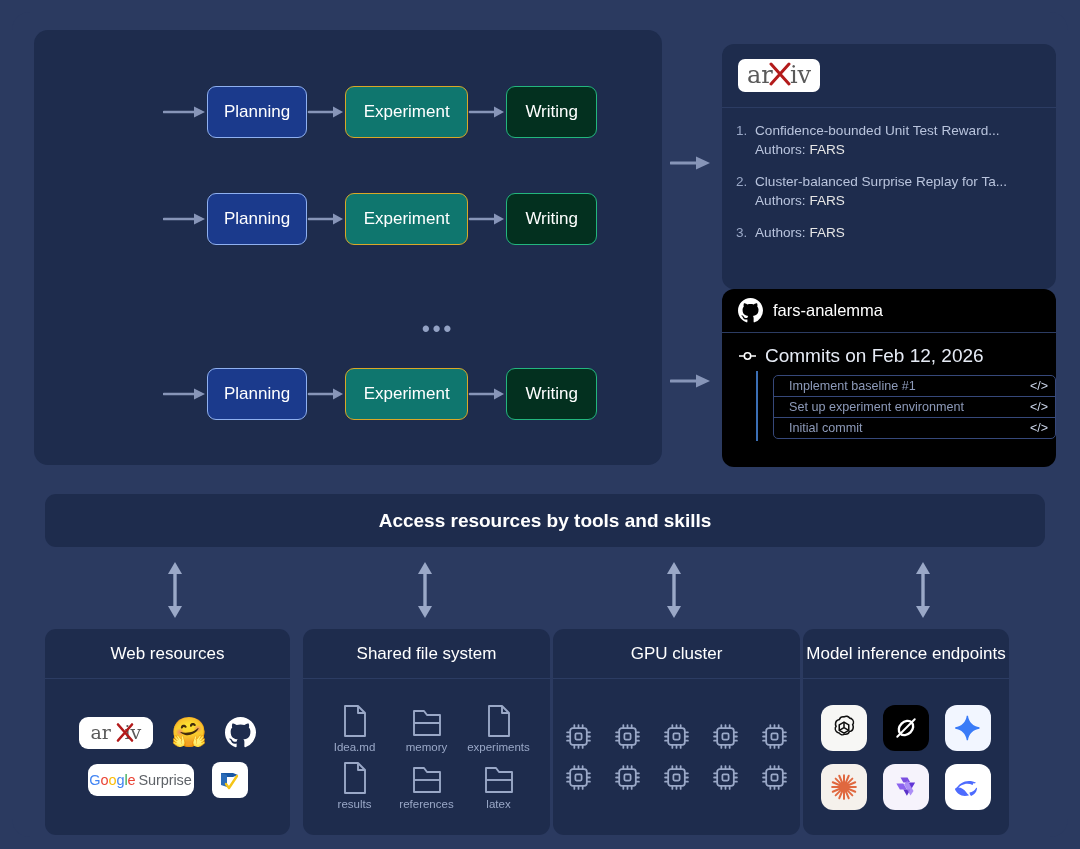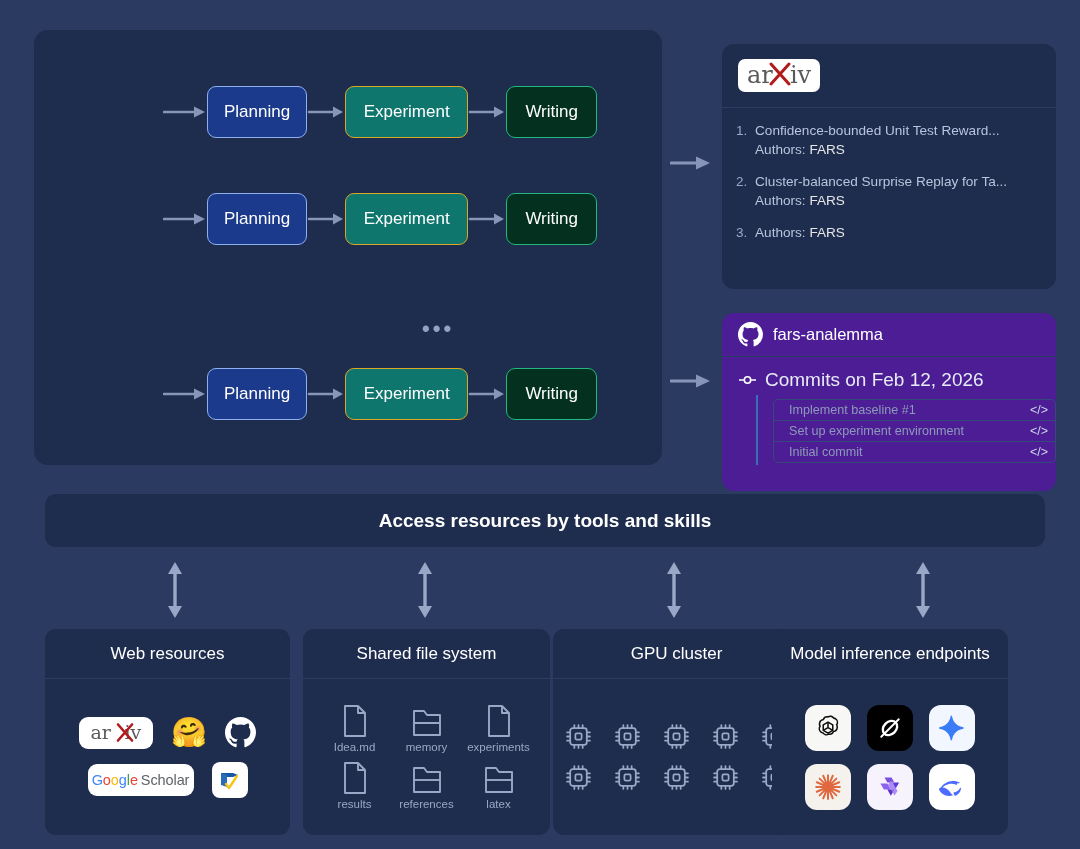--- a/index.html
+++ b/index.html
@@ -115,23 +115,23 @@
   .paper-title {
     color: #b9c4dd; font-size: 13.6px; line-height: 19px;
     white-space: nowrap; overflow: hidden;
   }
   .paper-authors { font-size: 13.6px; line-height: 19px; color: #b9c4dd; }
   .paper-authors .auth-name { color: #e5e5e5; margin-top: 36px; }
 
   
   .gh-card {
     position: absolute;
-    left: 710px; top: 301px;
+    left: 710px; top: 277px;
     width: 334px; height: 178px;
-    background: #4c1d95;
+    background: #000000;
     border-radius: 12px;
   }
   .gh-head {
     height: 44px; display: flex; align-items: center; gap: 10px;
     padding-left: 16px; border-bottom: 1px solid #2c3c63;
   }
   .gh-repo { color: #ffffff; font-size: 16.5px; }
   .gh-commits-row {
     display: flex; align-items: center; gap: 9px;
     padding: 12px 0 8px 17px;
@@ -411,21 +411,21 @@
             </svg>
           </span>
         </div>
         <span class="hf-emoji">🤗</span>
         <svg width="31" height="31" viewBox="0 0 16 16">
           <path fill="#ffffff" d="M8 0C3.58 0 0 3.58 0 8c0 3.54 2.29 6.53 5.47 7.59.4.07.55-.17.55-.38 0-.19-.01-.82-.01-1.49-2.01.37-2.53-.49-2.69-.94-.09-.23-.48-.94-.82-1.13-.28-.15-.68-.52-.01-.53.63-.01 1.08.58 1.23.82.72 1.21 1.87.87 2.33.66.07-.52.28-.87.51-1.07-1.78-.2-3.64-.89-3.64-3.95 0-.87.31-1.59.82-2.15-.08-.2-.36-1.02.08-2.12 0 0 .67-.21 2.2.82.64-.18 1.32-.27 2-.27s1.36.09 2 .27c1.53-1.04 2.2-.82 2.2-.82.44 1.1.16 1.92.08 2.12.51.56.82 1.27.82 2.15 0 3.07-1.87 3.75-3.65 3.95.29.25.54.73.54 1.48 0 1.07-.01 1.93-.01 2.2 0 .21.15.46.55.38A8.01 8.01 0 0 0 16 8c0-4.42-3.58-8-8-8z"></path>
         </svg>
       </div>
       <div class="res-row">
         <div class="chip chip-gs">
-          <span><span class="g1">G</span><span class="g2">o</span><span class="g3">o</span><span class="g4">g</span><span class="g5">l</span><span class="g6">e</span><span class="rest">Scholar</span></span>
+          <span><span class="g1">G</span><span class="g2">o</span><span class="g3">o</span><span class="g4">g</span><span class="g5">l</span><span class="g6">e</span><span class="rest">Surprise</span></span>
         </div>
         <div class="chip chip-sq">
           <svg width="24" height="24" viewBox="0 0 24 24">
             <path d="M3 5h12l5 2-5 2H3z" fill="#1857a4"></path>
             <path d="M3 5 L3 17 L9 19 L9 7z" fill="#2b6cb8"></path>
             <path d="M8 16l3 4 8-12" stroke="#f5c518" stroke-width="2.4" fill="none" stroke-linecap="round" stroke-linejoin="round"></path>
           </svg>
         </div>
       </div>
     </div>
@@ -532,21 +532,21 @@
             </svg>
             <svg viewBox="0 0 26 26" width="27" height="27" fill="none" stroke="#9aa8c7" stroke-width="1.7">
               <rect x="5" y="5" width="16" height="16" rx="2.5"></rect>
               <rect x="10" y="10" width="6" height="6" rx="1.2"></rect>
               <path d="M9 5V2M13 5V2M17 5V2M9 24v-3M13 24v-3M17 24v-3M5 9H2M5 13H2M5 17H2M24 9h-3M24 13h-3M24 17h-3" stroke-linecap="round"></path>
             </svg>
           </div>
     </div>
   </div>
 
-  <div class="res-panel" style="left:760px; width:236px">
+  <div class="res-panel" style="left:791px; width:206px">
     <div class="res-head">Model inference endpoints</div>
     <div class="res-body">
       <div class="res-row" style="gap:16px">
         <div class="model-chip" style="background:#f7f7f5">
           <svg width="30" height="30" viewBox="0 0 24 24" fill="none" stroke="#111111" stroke-width="1.25">
             <path d="M12 3.1c1.6-.95 3.6-.5 4.6 1 .55.1 1.1.3 1.55.65 1.5 1.1 1.85 3.15.8 4.7.3.5.45 1.05.45 1.65 0 1.85-1.35 3.4-3.1 3.7-.55 1.5-2.1 2.4-3.7 2.15-1.6.95-3.6.5-4.6-1-.55-.1-1.1-.3-1.55-.65-1.5-1.1-1.85-3.15-.8-4.7-.3-.5-.45-1.05-.45-1.65 0-1.85 1.35-3.4 3.1-3.7C8.85 3.75 10.4 2.85 12 3.1z"></path>
             <path d="M12 7.3 15.8 9.5v4.4L12 16.1 8.2 13.9V9.5z"></path>
             <path d="M12 7.3v4.4l3.8 2.2M12 11.7 8.2 13.9"></path>
           </svg>
         </div>

